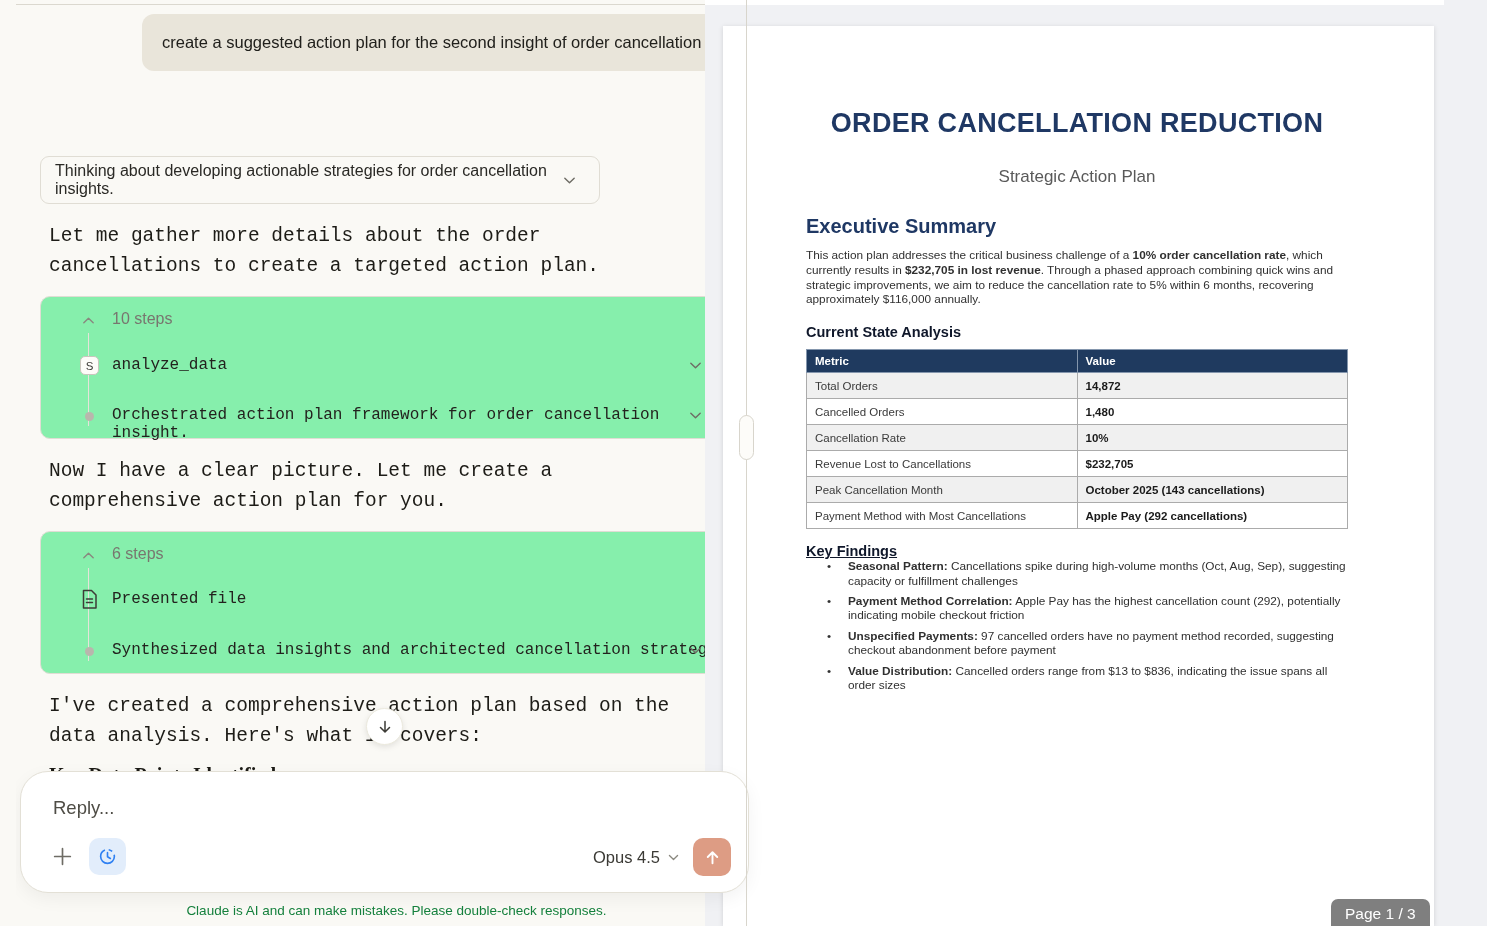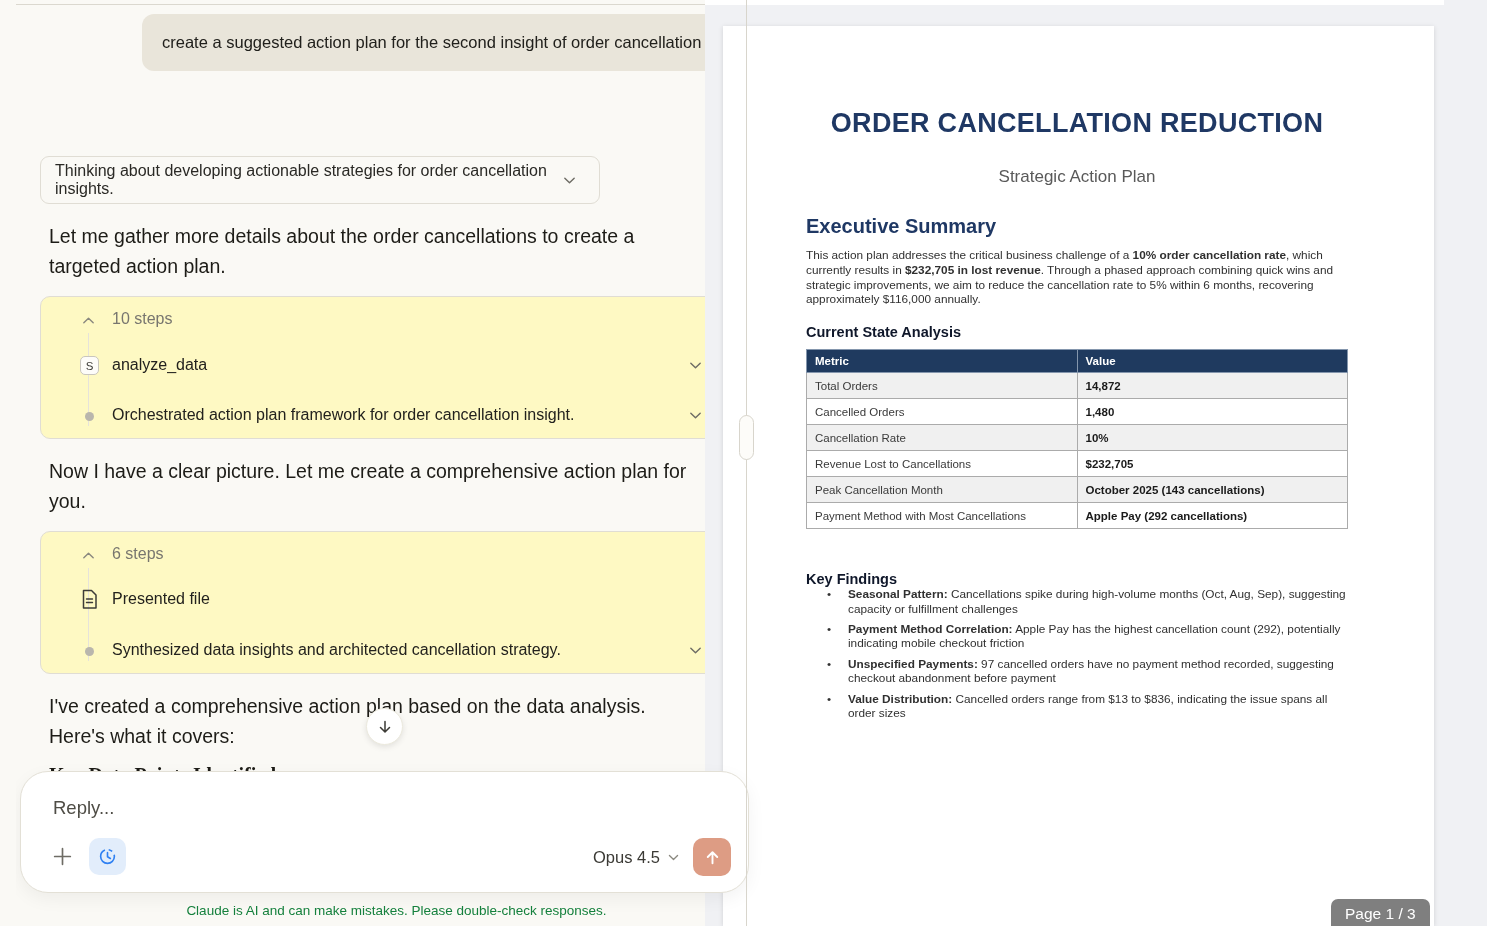--- a/index.html
+++ b/index.html
@@ -16,32 +16,32 @@
                  background:#e9e5da; border-radius:12px; padding:15px 20px;
                  font-size:16.5px; line-height:27px; color:#21201c; }
 
   .thinking-box { position:absolute; left:24px; top:156px; width:560px; height:48px;
                   border:1px solid #e0ddd4; border-radius:9px; background:#faf9f5;
                   display:flex; align-items:center; justify-content:space-between;
                   padding:0 22px 0 14px; cursor:pointer; }
   .thinking-box .lbl { font-size:16px; color:#2a2925; }
 
   .serif-msg { position:absolute; left:33px; width:652px;
-               font-family:Liberation Sans, sans-serif; font-size:19.5px;
+               font-family:Liberation Mono, monospace; font-size:19.5px;
                line-height:29.5px; color:#1d1c17; }
 
   .steps-box { position:absolute; left:24px; width:688px; height:143px;
-               border:1px solid #e0ddd4; border-radius:10px; background:#fef9c3; }
+               border:1px solid #e0ddd4; border-radius:10px; background:#86efac; }
   .steps-connector { position:absolute; left:47px; top:36px; height:93px; width:1px;
                      background:#e6e3da; }
   .steps-header { position:absolute; top:13px; left:0; width:100%; height:22px; }
   .steps-header .chev-up { position:absolute; left:40px; top:3px; color:#8a887f; }
   .steps-header .cnt { position:absolute; left:71px; top:0; font-size:16px; color:#78766f; }
   .step-row { position:absolute; left:0; width:100%; height:26px; }
-  .step-row .lbl { position:absolute; left:71px; top:2px; font-size:16px; color:#23221e; }
+  .step-row .lbl { position:absolute; left:71px; top:2px; font-size:16px; color:#23221e;font-family:Liberation Mono, monospace; }
   .step-row .chev { position:absolute; right:24px; top:4px; color:#6e6c65; }
   .s-badge { position:absolute; left:39px; top:2px; width:19px; height:19px;
              border:1px solid #c9c6bd; border-radius:5px; background:#fdfcf9;
              font-size:11.5px; color:#3d3c37; display:flex; align-items:center;
              justify-content:center; }
   .dot-ic { position:absolute; left:44px; top:8px; width:9px; height:9px;
             border-radius:50%; background:#b9b6ad; }
   .file-ic { position:absolute; left:39px; top:1px; color:#3d3c37; }
 
   .clipped-heading { position:absolute; left:33px; top:764px;
@@ -300,21 +300,21 @@
             <td>Peak Cancellation Month</td>
             <td class="val">October 2025 (143 cancellations)</td>
           </tr>
           <tr>
             <td>Payment Method with Most Cancellations</td>
             <td class="val">Apple Pay (292 cancellations)</td>
           </tr>
         </tbody>
       </table>
 
-      <div class="doc-h2" style="margin-top:42px;">Key Findings</div>
+      <div class="doc-h2" style="margin-top:14px;text-decoration:underline;">Key Findings</div>
 
       <ul class="findings">
         <li><span class="bold">Seasonal Pattern:</span><span> Cancellations spike during high-volume months (Oct, Aug, Sep), suggesting capacity or fulfillment challenges</span></li>
         <li><span class="bold">Payment Method Correlation:</span><span> Apple Pay has the highest cancellation count (292), potentially indicating mobile checkout friction</span></li>
         <li><span class="bold">Unspecified Payments:</span><span> 97 cancelled orders have no payment method recorded, suggesting checkout abandonment before payment</span></li>
         <li><span class="bold">Value Distribution:</span><span> Cancelled orders range from $13 to $836, indicating the issue spans all order sizes</span></li>
       </ul>
 
     </div>
   </div>

